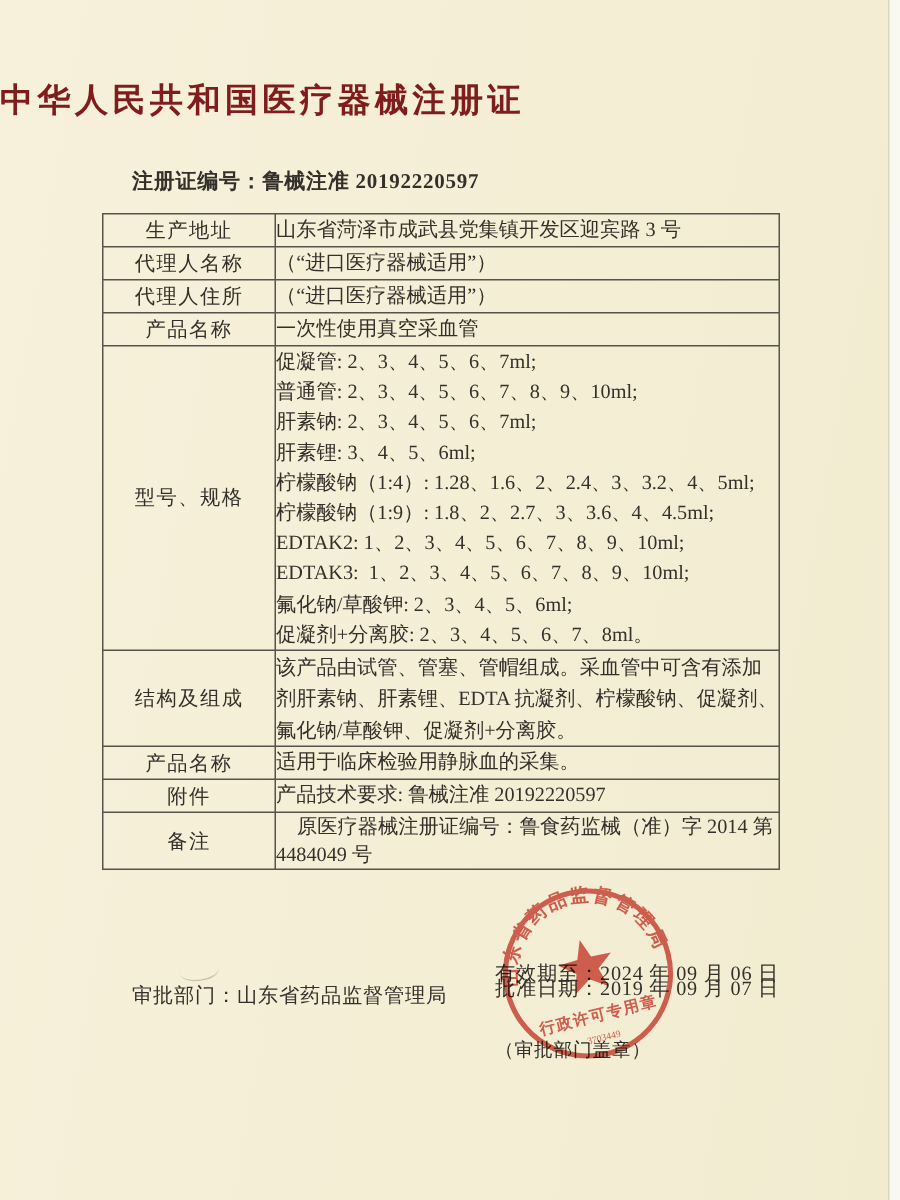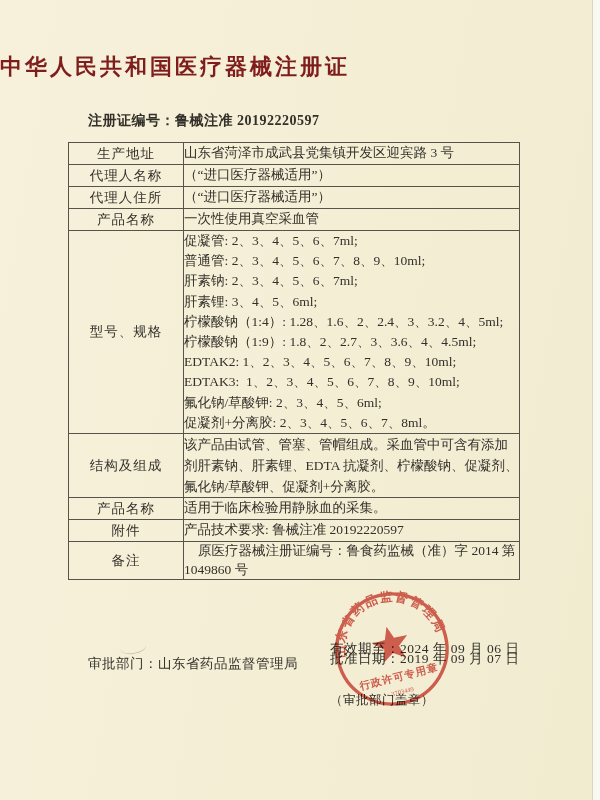--- a/index.html
+++ b/index.html
@@ -116,21 +116,21 @@
   <tr class="single">
     <td class="label">附件</td>
     <td class="value">
           <div class="line">产品技术要求: 鲁械注准 20192220597</div>
         </td>
   </tr>
   <tr class="remark">
     <td class="label">备注</td>
     <td class="value">
       <div class="line indent">原医疗器械注册证编号：鲁食药监械（准）字 2014 第</div>
-      <div class="line">1049860 号</div>
+      <div class="line">4484049 号</div>
     </td>
   </tr>
 </tbody>
   </table>
 
 <div class="smudge"></div>
 
 <div class="foot f-dept">审批部门：山东省药品监督管理局</div>
 <div class="foot f-date">批准日期：2019 年 09 月 07 日</div>
 <div class="foot f-valid">有效期至：2024 年 09 月 06 日</div>

